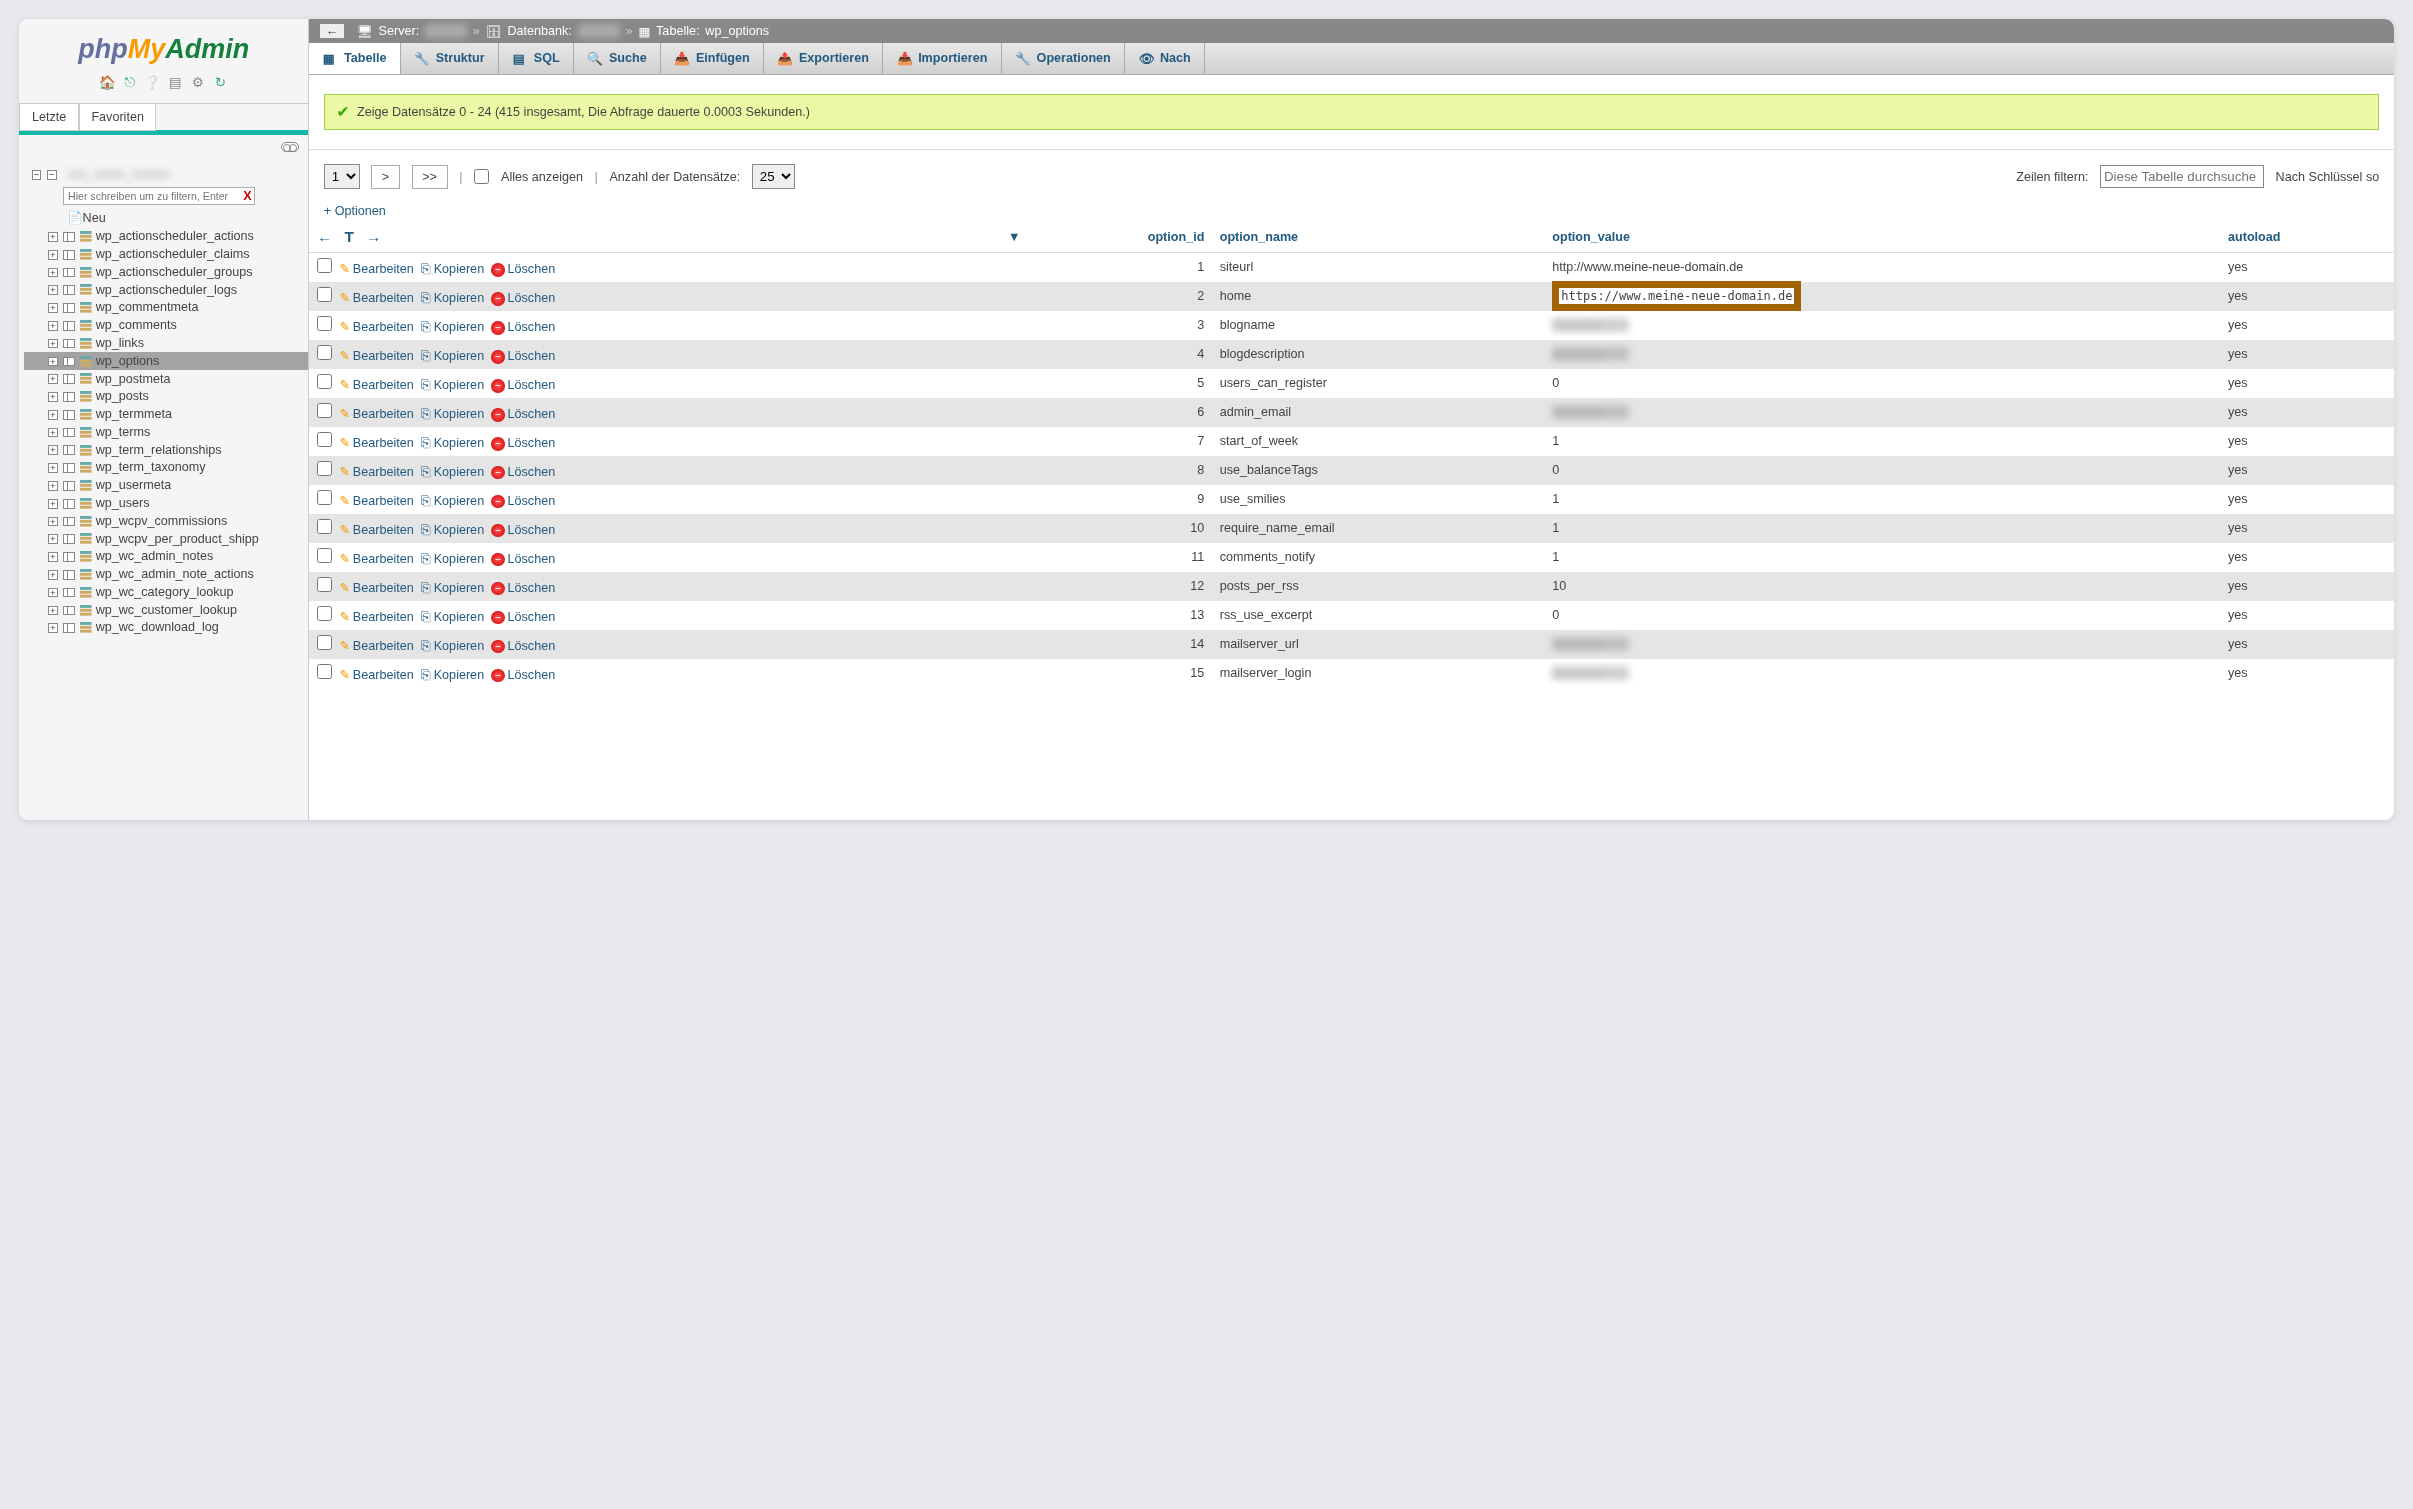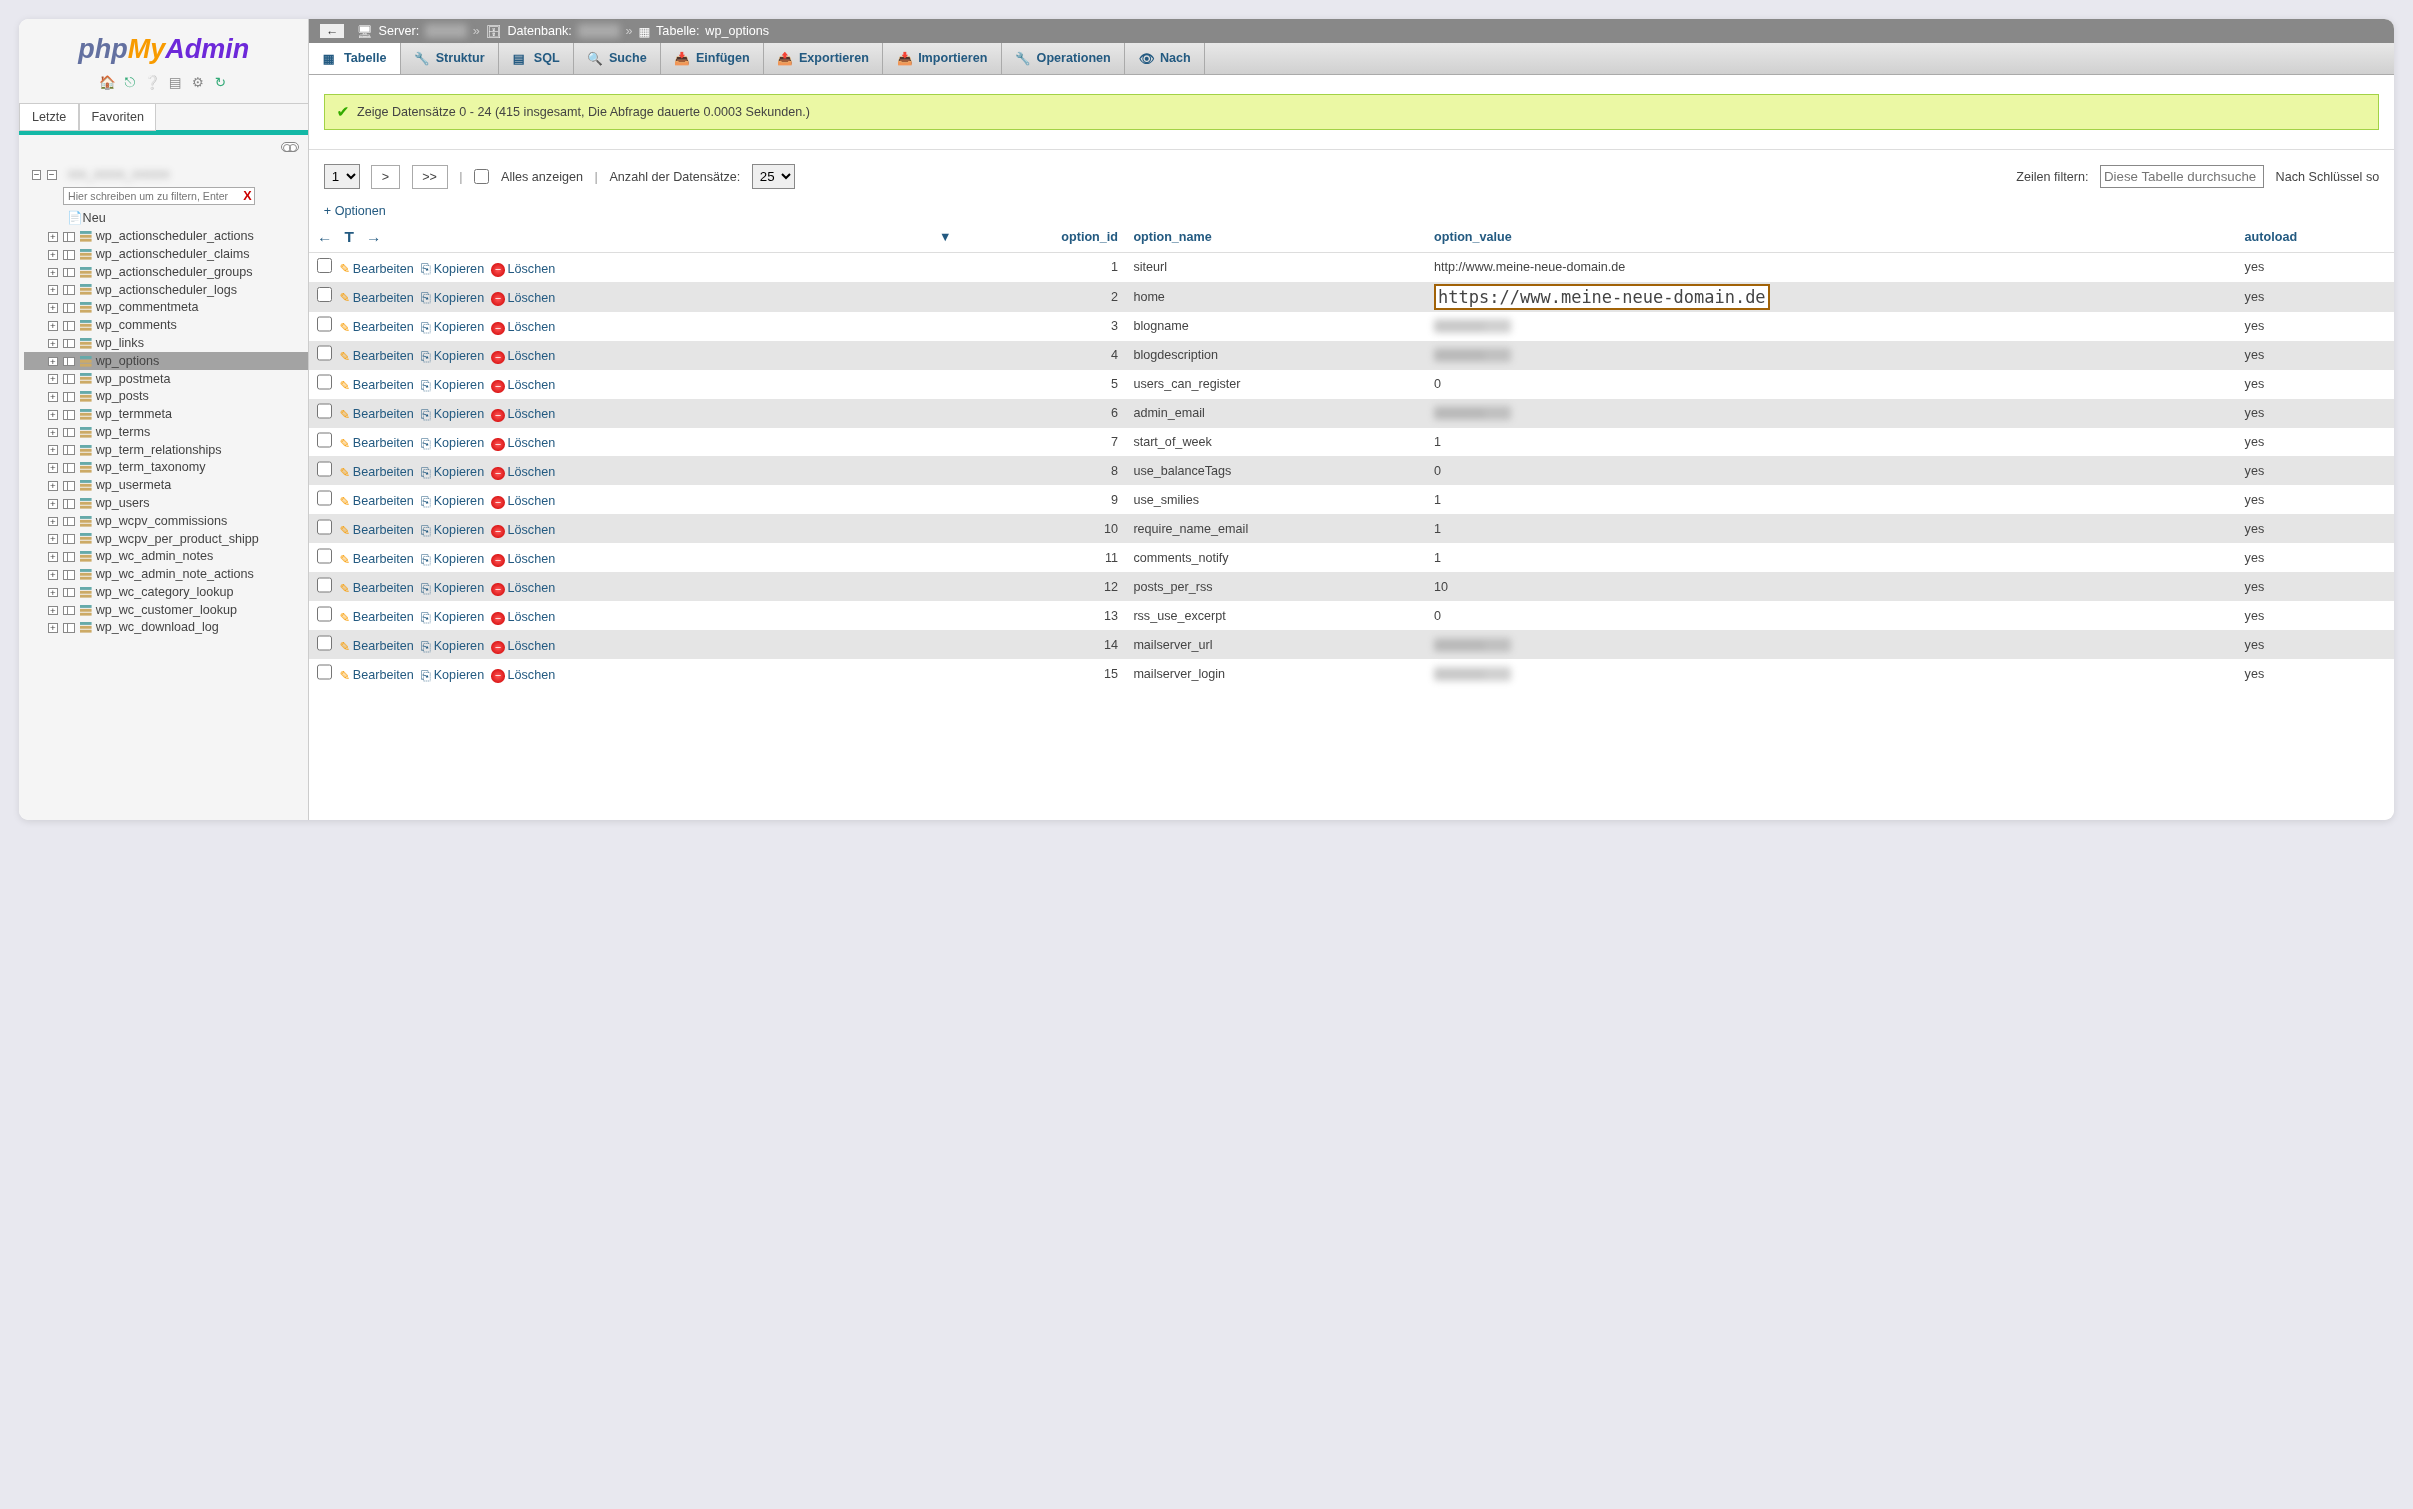--- a/index.html
+++ b/index.html
@@ -4,21 +4,21 @@
 <style>
 * { box-sizing: border-box; margin: 0; padding: 0; }
 body { font-family: -apple-system, sans-serif; font-size: 12.6px; background: #e8e8ef; padding: 19.3px; color: #444; }
 .window { background: #fff; border-radius: 9.7px; overflow: hidden; box-shadow: 0 1.9px 7.7px rgba(0,0,0,0.1); display: flex; height: 801px; }
 
 
 .sidebar { width: 290px; background: #f5f5f5; border-right: 1px solid #ccc; overflow-y: auto; }
 .logo { text-align: center; padding: 14.5px 0 4.8px; font-size: 27px; font-weight: bold; font-style: italic; }
 .logo .php { color: #6370a0; }
 .logo .my { color: #f89b00; }
-.logo .admin { color: #6d28d9; }
+.logo .admin { color: #15803d; }
 .toolbar-icons { text-align: center; padding: 4.8px; }
 .toolbar-icons span { display: inline-block; width: 15.4px; height: 15.4px; margin: 0 1.9px; cursor: pointer; font-size: 13.5px; }
 .sb-tabs { display: flex; border-top: 1px solid #ccc; border-bottom: 5px solid #14b8a6; margin-top: 7.7px; }
 .sb-tab { padding: 5.8px 11.6px; cursor: pointer; border: 1px solid #ccc; background: #fff; margin: -1px 0; }
 .linkrow { text-align: right; padding: 5.8px 9.7px; }
 .linkrow span { display: inline-block; width: 17.4px; height: 9.7px; border: 1px solid #888; border-radius: 7.7px; position: relative; background: #fff; }
 .linkrow span::before, .linkrow span::after { content: ''; position: absolute; width: 5.8px; height: 5.8px; border: 1px solid #888; border-radius: 50%; top: 1px; }
 .linkrow span::before { left: 1px; }
 .linkrow span::after { right: 1px; }
 
@@ -75,21 +75,21 @@
 table.data td { padding: 4.8px 7.7px; }
 table.data tr:nth-child(even) td { background: #e5e5e5; }
 table.data td.num { text-align: right; }
 table.data td.act { white-space: nowrap; }
 table.data input[type="checkbox"] { width: 15.4px; height: 15.4px; }
 .edit-link, .copy-link, .del-link { color: #235a81; cursor: pointer; }
 .pencil { color: #f89b00; margin-right: 2.9px; }
 .copy-ico { color: #235a81; margin-right: 2.9px; }
 .del-ico { display: inline-block; width: 13.5px; height: 13.5px; background: radial-gradient(#f55,#c00); border-radius: 50%; color: #fff; text-align: center; line-height: 12.6px; font-size: 10.6px; margin-right: 2.9px; vertical-align: middle; }
 .blurval { filter: blur(3.9px); opacity: 0.4; background: #888; border-radius: 1.9px; display: inline-block; min-width: 77px; }
-.inline-edit { border: 2px solid #a16207; padding: 1px 2px; font-family: monospace; font-size: 17px; background: #fff; }
+.inline-edit { border: 7px solid #a16207; padding: 1px 2px; font-family: monospace; font-size: 12px; background: #fff; }
 .arrows { color: #235a81; font-size: 15.4px; letter-spacing: 3.9px; }
 </style>
 </head>
 <body>
 
 <div class="window">
 
   <div class="sidebar">
     <div class="logo">
       <span class="php">php</span><span class="my">My</span><span class="admin">Admin</span>

